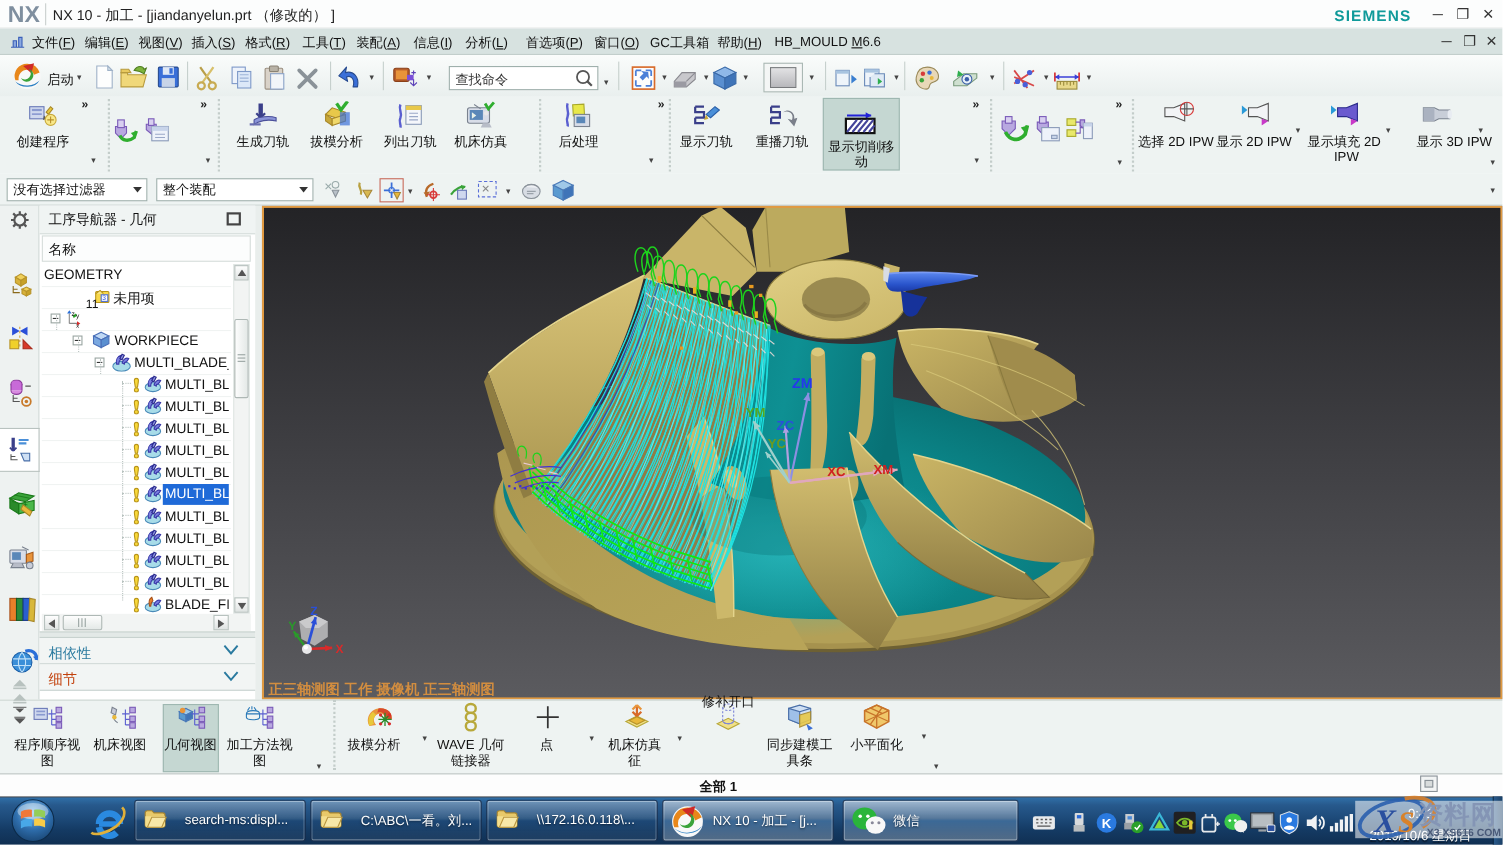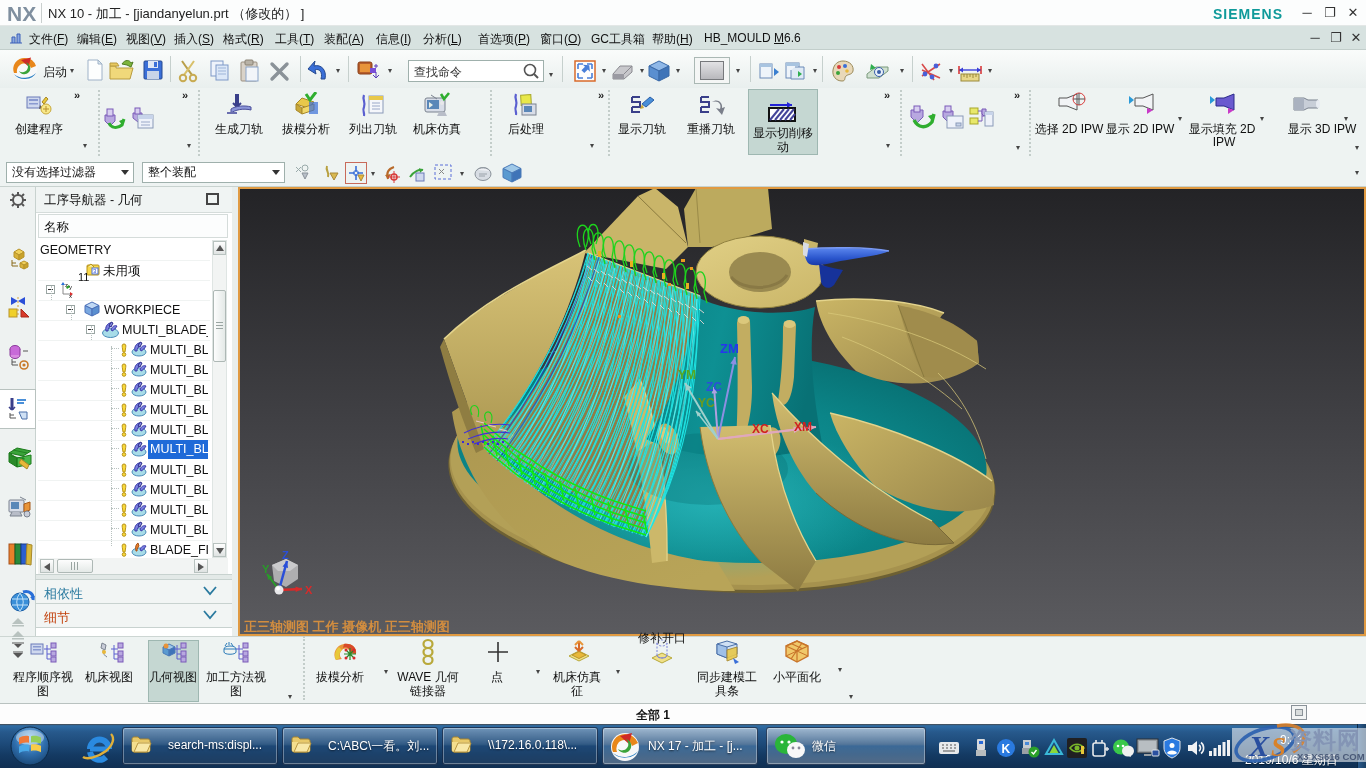--- a/index.html
+++ b/index.html
@@ -1218,21 +1218,21 @@
     </svg>
 <div class="tbtxt" style="left:488px">\\172.16.0.118\...</div>
 <div class="tbtn" style="left:602px;width:156px;background:linear-gradient(rgba(255,255,255,.55),rgba(255,255,255,.25) 45%,rgba(120,170,215,.35) 50%,rgba(255,255,255,.28));"></div>
 <svg class="abs" style="left:608px;top:730px" width="34" height="34" viewBox="0 0 34 34">
       <circle cx="17" cy="17" r="14" fill="#f8f8f8"></circle>
 <path d="M5,22 A13,13 0 0 1 17,4 A14,14 0 0 1 30,13 L24,16 A8,8 0 0 0 11,12 A10,10 0 0 0 9,22 Z" fill="#e8871a"></path>
 <path d="M5,23 A14,10 0 0 0 30,21 A16,13 0 0 1 5,23 Z" fill="#2a7fc2"></path>
 <path d="M12,6 L24,3 L21,14 Z" fill="#cf2a27"></path>
 <path d="M18,9 A7,7 0 1 1 10,19 A6,6 0 0 0 18,9 Z" fill="#3aa33a"></path>
     </svg>
-<div class="tbtxt" style="left:648px">NX 17 - 加工 - [j...</div>
+<div class="tbtxt" style="left:648px">NX 10 - 加工 - [j...</div>
 <div class="tbtn" style="left:766px;width:160px;background:linear-gradient(rgba(255,255,255,.55),rgba(255,255,255,.25) 45%,rgba(120,170,215,.35) 50%,rgba(255,255,255,.28));"></div>
 <svg class="abs" style="left:772px;top:730px" width="36" height="34" viewBox="0 0 36 34">
       <ellipse cx="14" cy="14" rx="11" ry="10" fill="#2ab53a"></ellipse>
       <circle cx="10" cy="12" r="1.6" fill="#fff"></circle>
       <circle cx="17" cy="12" r="1.6" fill="#fff"></circle>
       <path d="M8,22 l2,-4 4,1Z" fill="#2ab53a"></path>
       <ellipse cx="24" cy="20" rx="9" ry="8" fill="#f8f8f8"></ellipse>
       <circle cx="21" cy="18" r="1.4" fill="#889"></circle>
       <circle cx="27" cy="18" r="1.4" fill="#889"></circle>
       <path d="M28,27 l-1,-3 -3,1Z" fill="#f8f8f8"></path>

